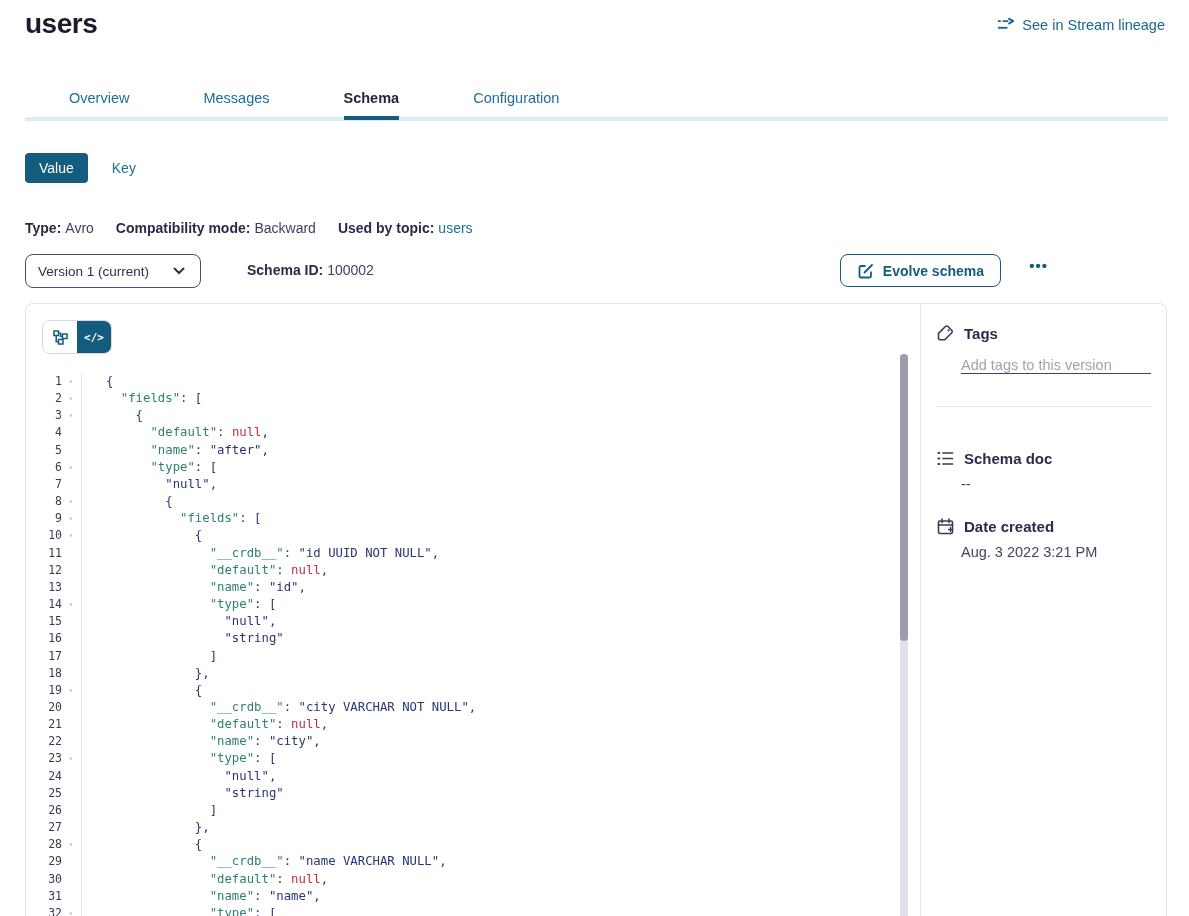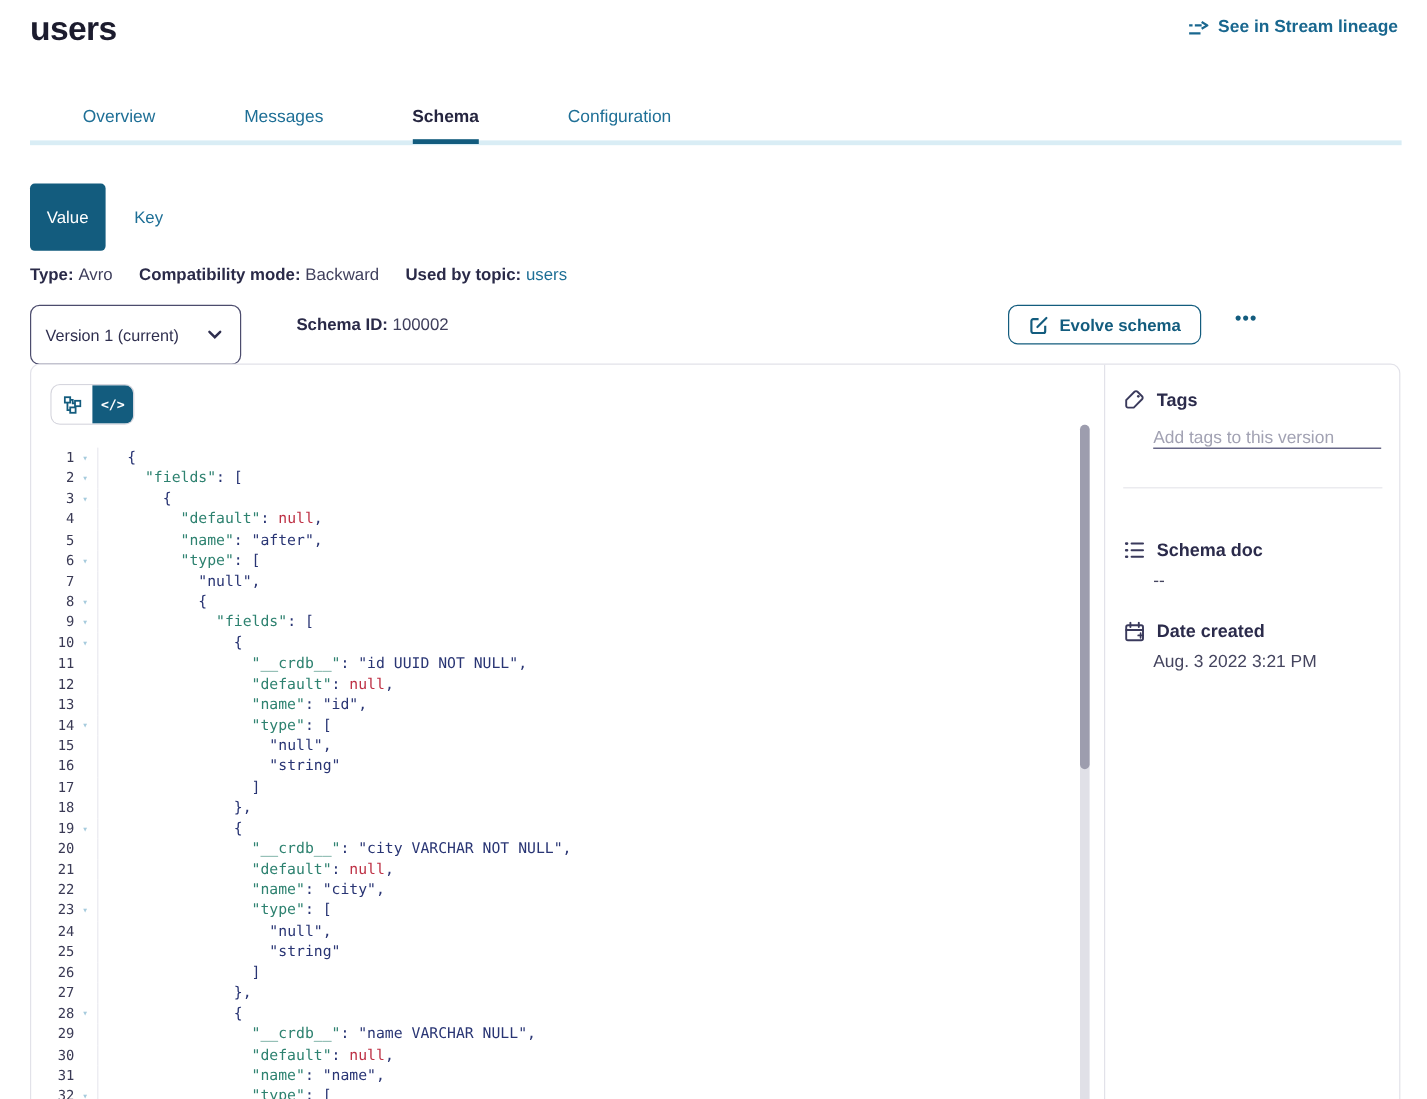--- a/index.html
+++ b/index.html
@@ -2,44 +2,44 @@
 <html><head>
 <meta charset="utf-8">
 <style>
   * { margin:0; padding:0; box-sizing:border-box; }
   body { background:#fff; }
   .page { position:relative; width:1189px; height:916px; overflow:hidden; background:#fff;
           font-family:"Liberation Sans",sans-serif; color:#2f2f4f; }
 
   
   .title { position:absolute; left:25px; top:8px; font-size:28px; font-weight:800; color:#1c1c2e; letter-spacing:-0.5px; }
-  .lineage-link { position:absolute; right:24px; top:15px; display:flex; align-items:flex-start; gap:7px;
-                  color:#19678f; font-size:14.5px; font-weight:700; cursor:pointer; }
+  .lineage-link { position:absolute; right:24px; top:15px; display:flex; align-items:flex-end; gap:7px;
+                  color:#19678f; font-size:14.5px; font-weight:400; cursor:pointer; }
 
   
   .tabs { position:absolute; left:25px; top:90px; display:flex; gap:30px; }
   .tab { position:relative; font-size:14.5px; color:#1e6f96; padding-bottom:14px; cursor:pointer;margin-left:44px; }
   .tab.active { color:#25253f; font-weight:600; }
   .tab.active::after { content:""; position:absolute; left:0; bottom:0; width:100%; height:4px; background:#135c7e; z-index:2; }
   .tab-track { position:absolute; left:25px; top:117px; width:1143px; height:4px; background:#d9edf5; }
 
   
   .vk-toggle { position:absolute; left:25px; top:153px; display:flex; align-items:center; gap:24px; }
-  .vk-value { background:#135c7e; color:#fff; font-size:14px; padding:20px 14px; border:none; border-radius:4px; cursor:pointer; }
+  .vk-value { background:#135c7e; color:#fff; font-size:14px; padding:7px 14px; border:none; border-radius:4px; cursor:pointer; }
   .vk-key { color:#1e6f96; font-size:14px; cursor:pointer; }
 
   
   .meta { position:absolute; left:25px; top:220px; font-size:14px; display:flex; gap:22px; color:#3f3f5c; }
   .meta b { color:#2a2a48; font-weight:700; }
   .meta .lbl { margin-right:4px; }
   .link { color:#1e6f96; cursor:pointer; }
 
   
   .controls { position:absolute; left:25px; top:254px; width:1143px; height:34px; }
-  .version-select { position:absolute; left:0; top:0; width:176px; height:50px; border:1px solid #4c4c6d; border-radius:8px;
+  .version-select { position:absolute; left:0; top:0; width:176px; height:34px; border:1px solid #4c4c6d; border-radius:8px;
                     display:flex; align-items:center; justify-content:space-between; padding:0 12px; font-size:13.5px; color:#2f2f4f; cursor:pointer; background:#fff; }
   .schema-id { position:absolute; left:186px; top:8px; font-size:14px; color:#3f3f5c; }
   .schema-id b { color:#2a2a48;margin-left:36px; }
   .btn { height:33px; border-radius:8px; display:inline-flex; align-items:center; gap:8px; font-size:14px;
          padding:0 16px; background:#fff; cursor:pointer; }
   .btn-compare { position:absolute; right:331px; top:0; border:1px solid #d6d6de; color:#a7a7b4; font-weight:600; }
   .btn-evolve { position:absolute; right:167px; top:0; border:1px solid #135c7e; color:#135c7e; font-weight:700; }
   .more-btn { position:absolute; right:120px; top:3px; color:#135c7e; font-size:15px; font-weight:800; letter-spacing:1px; cursor:pointer; }
 
   

